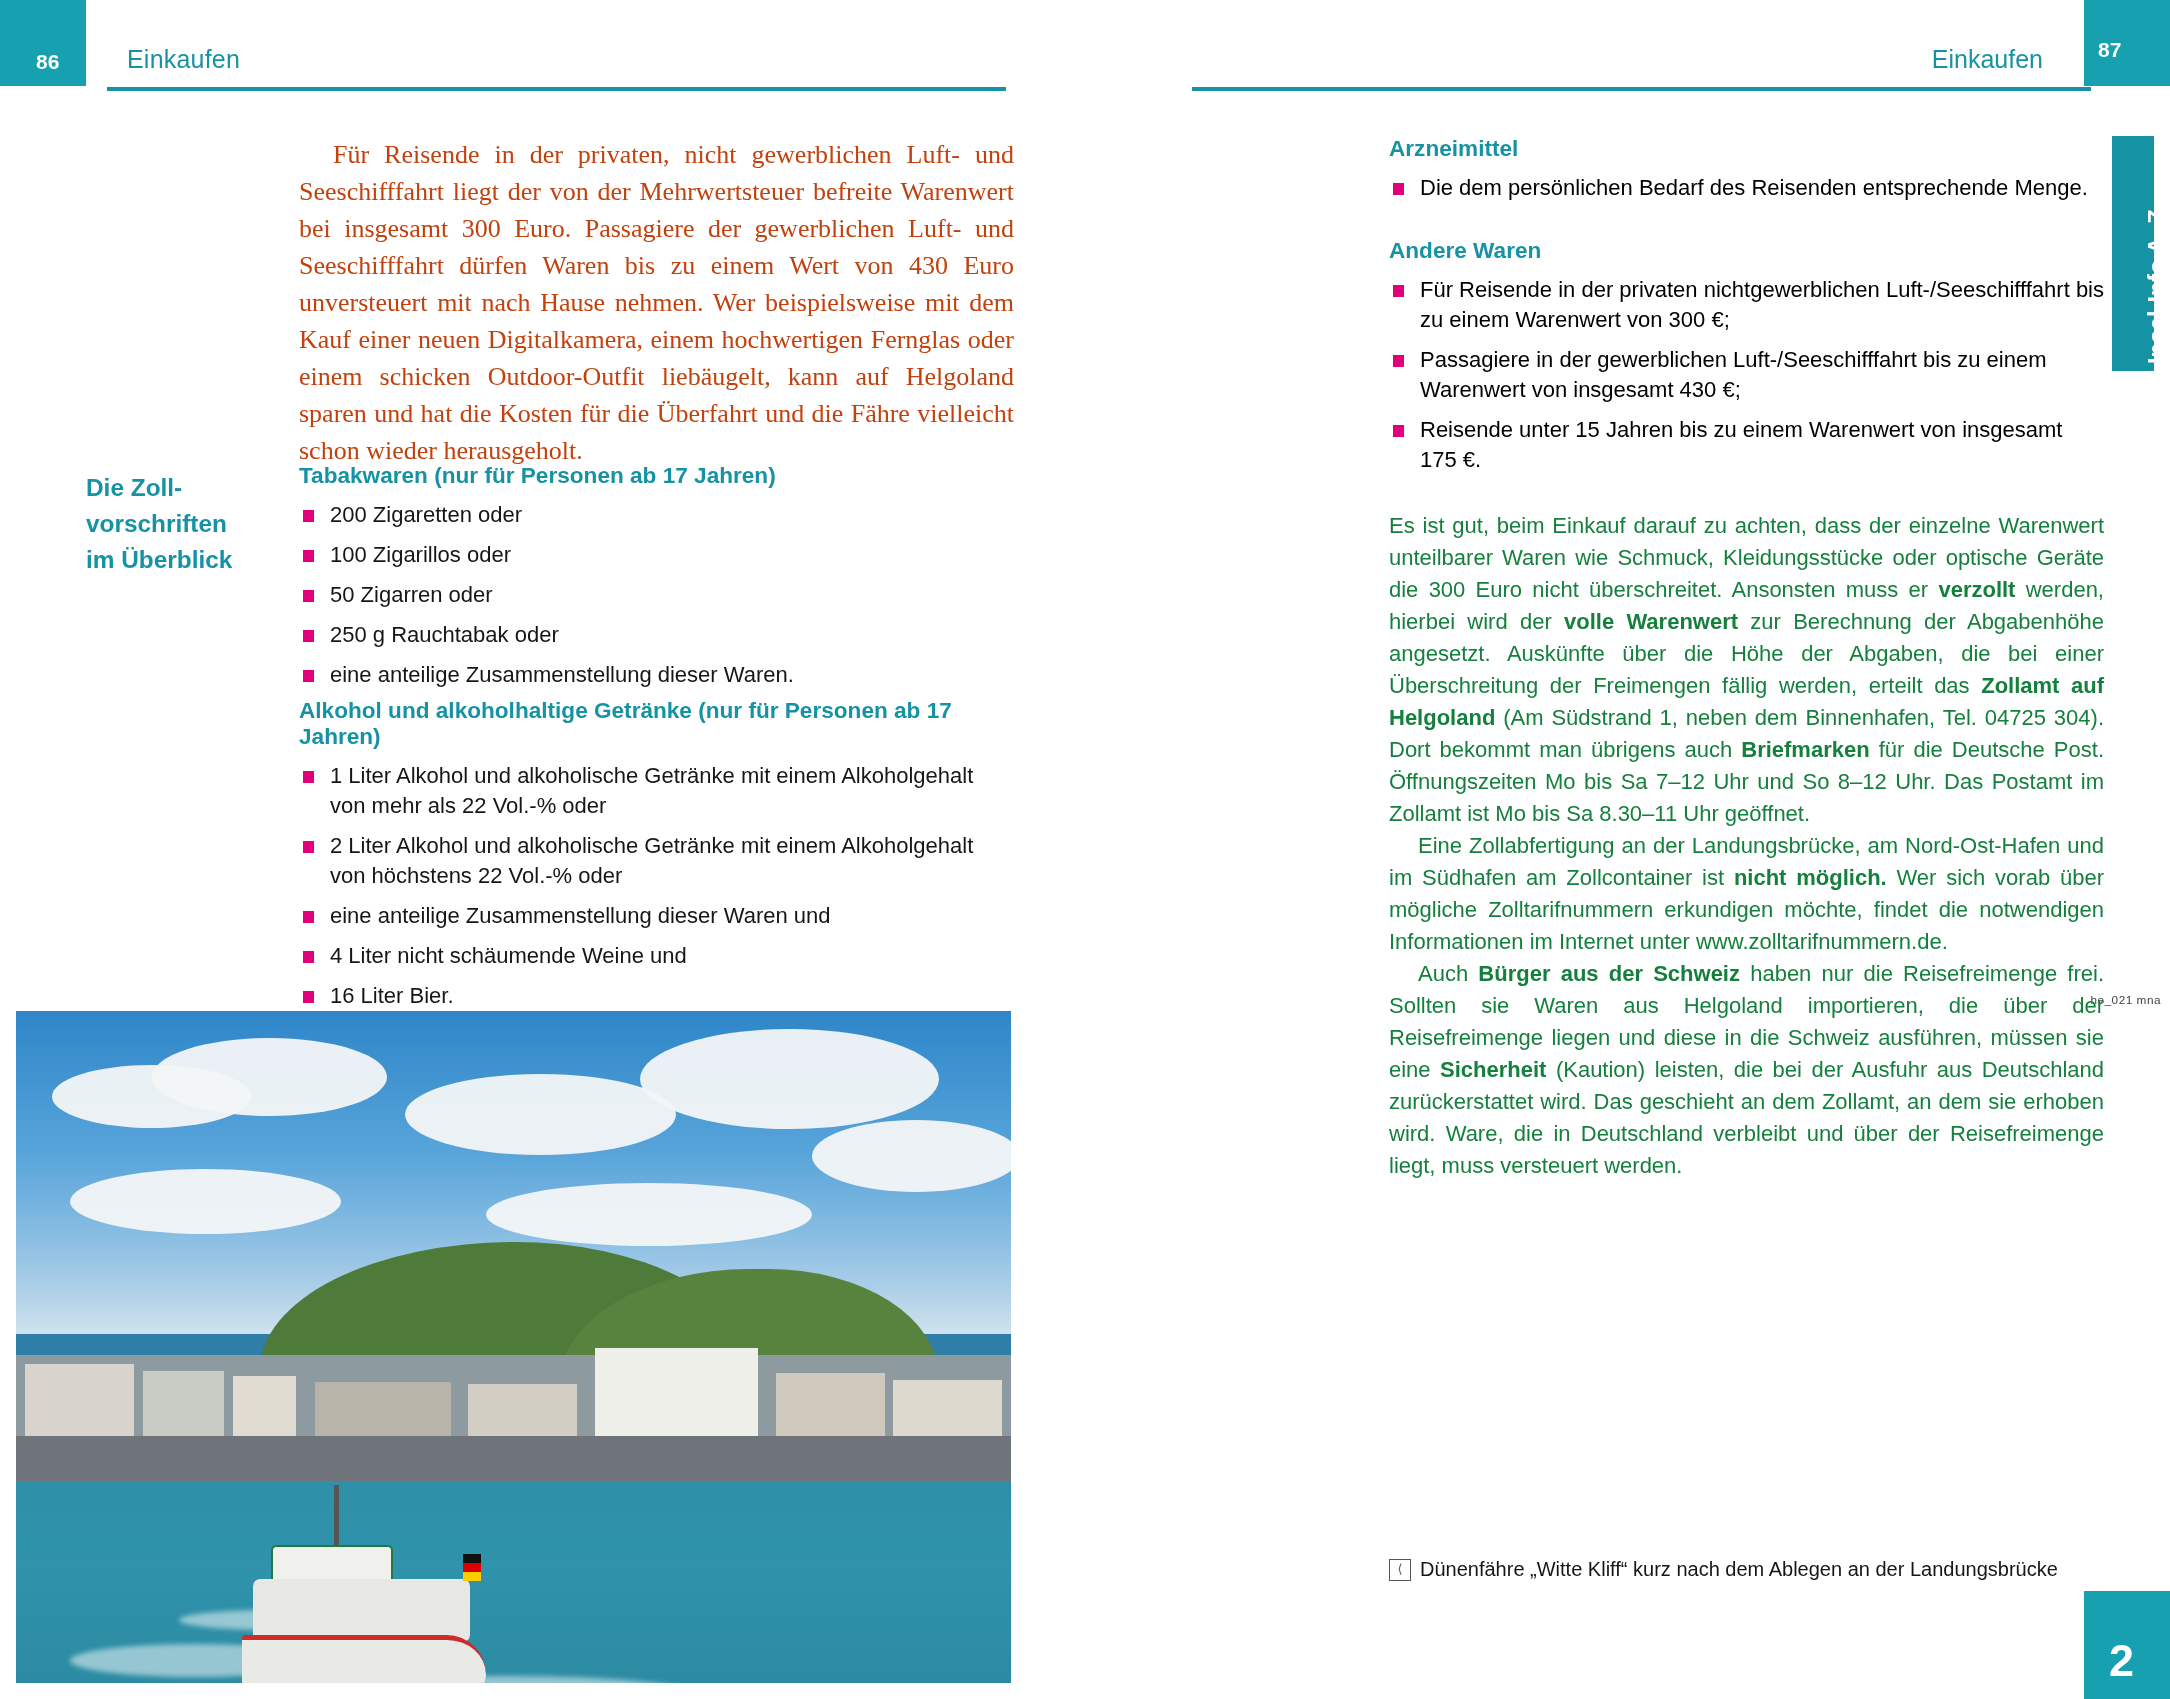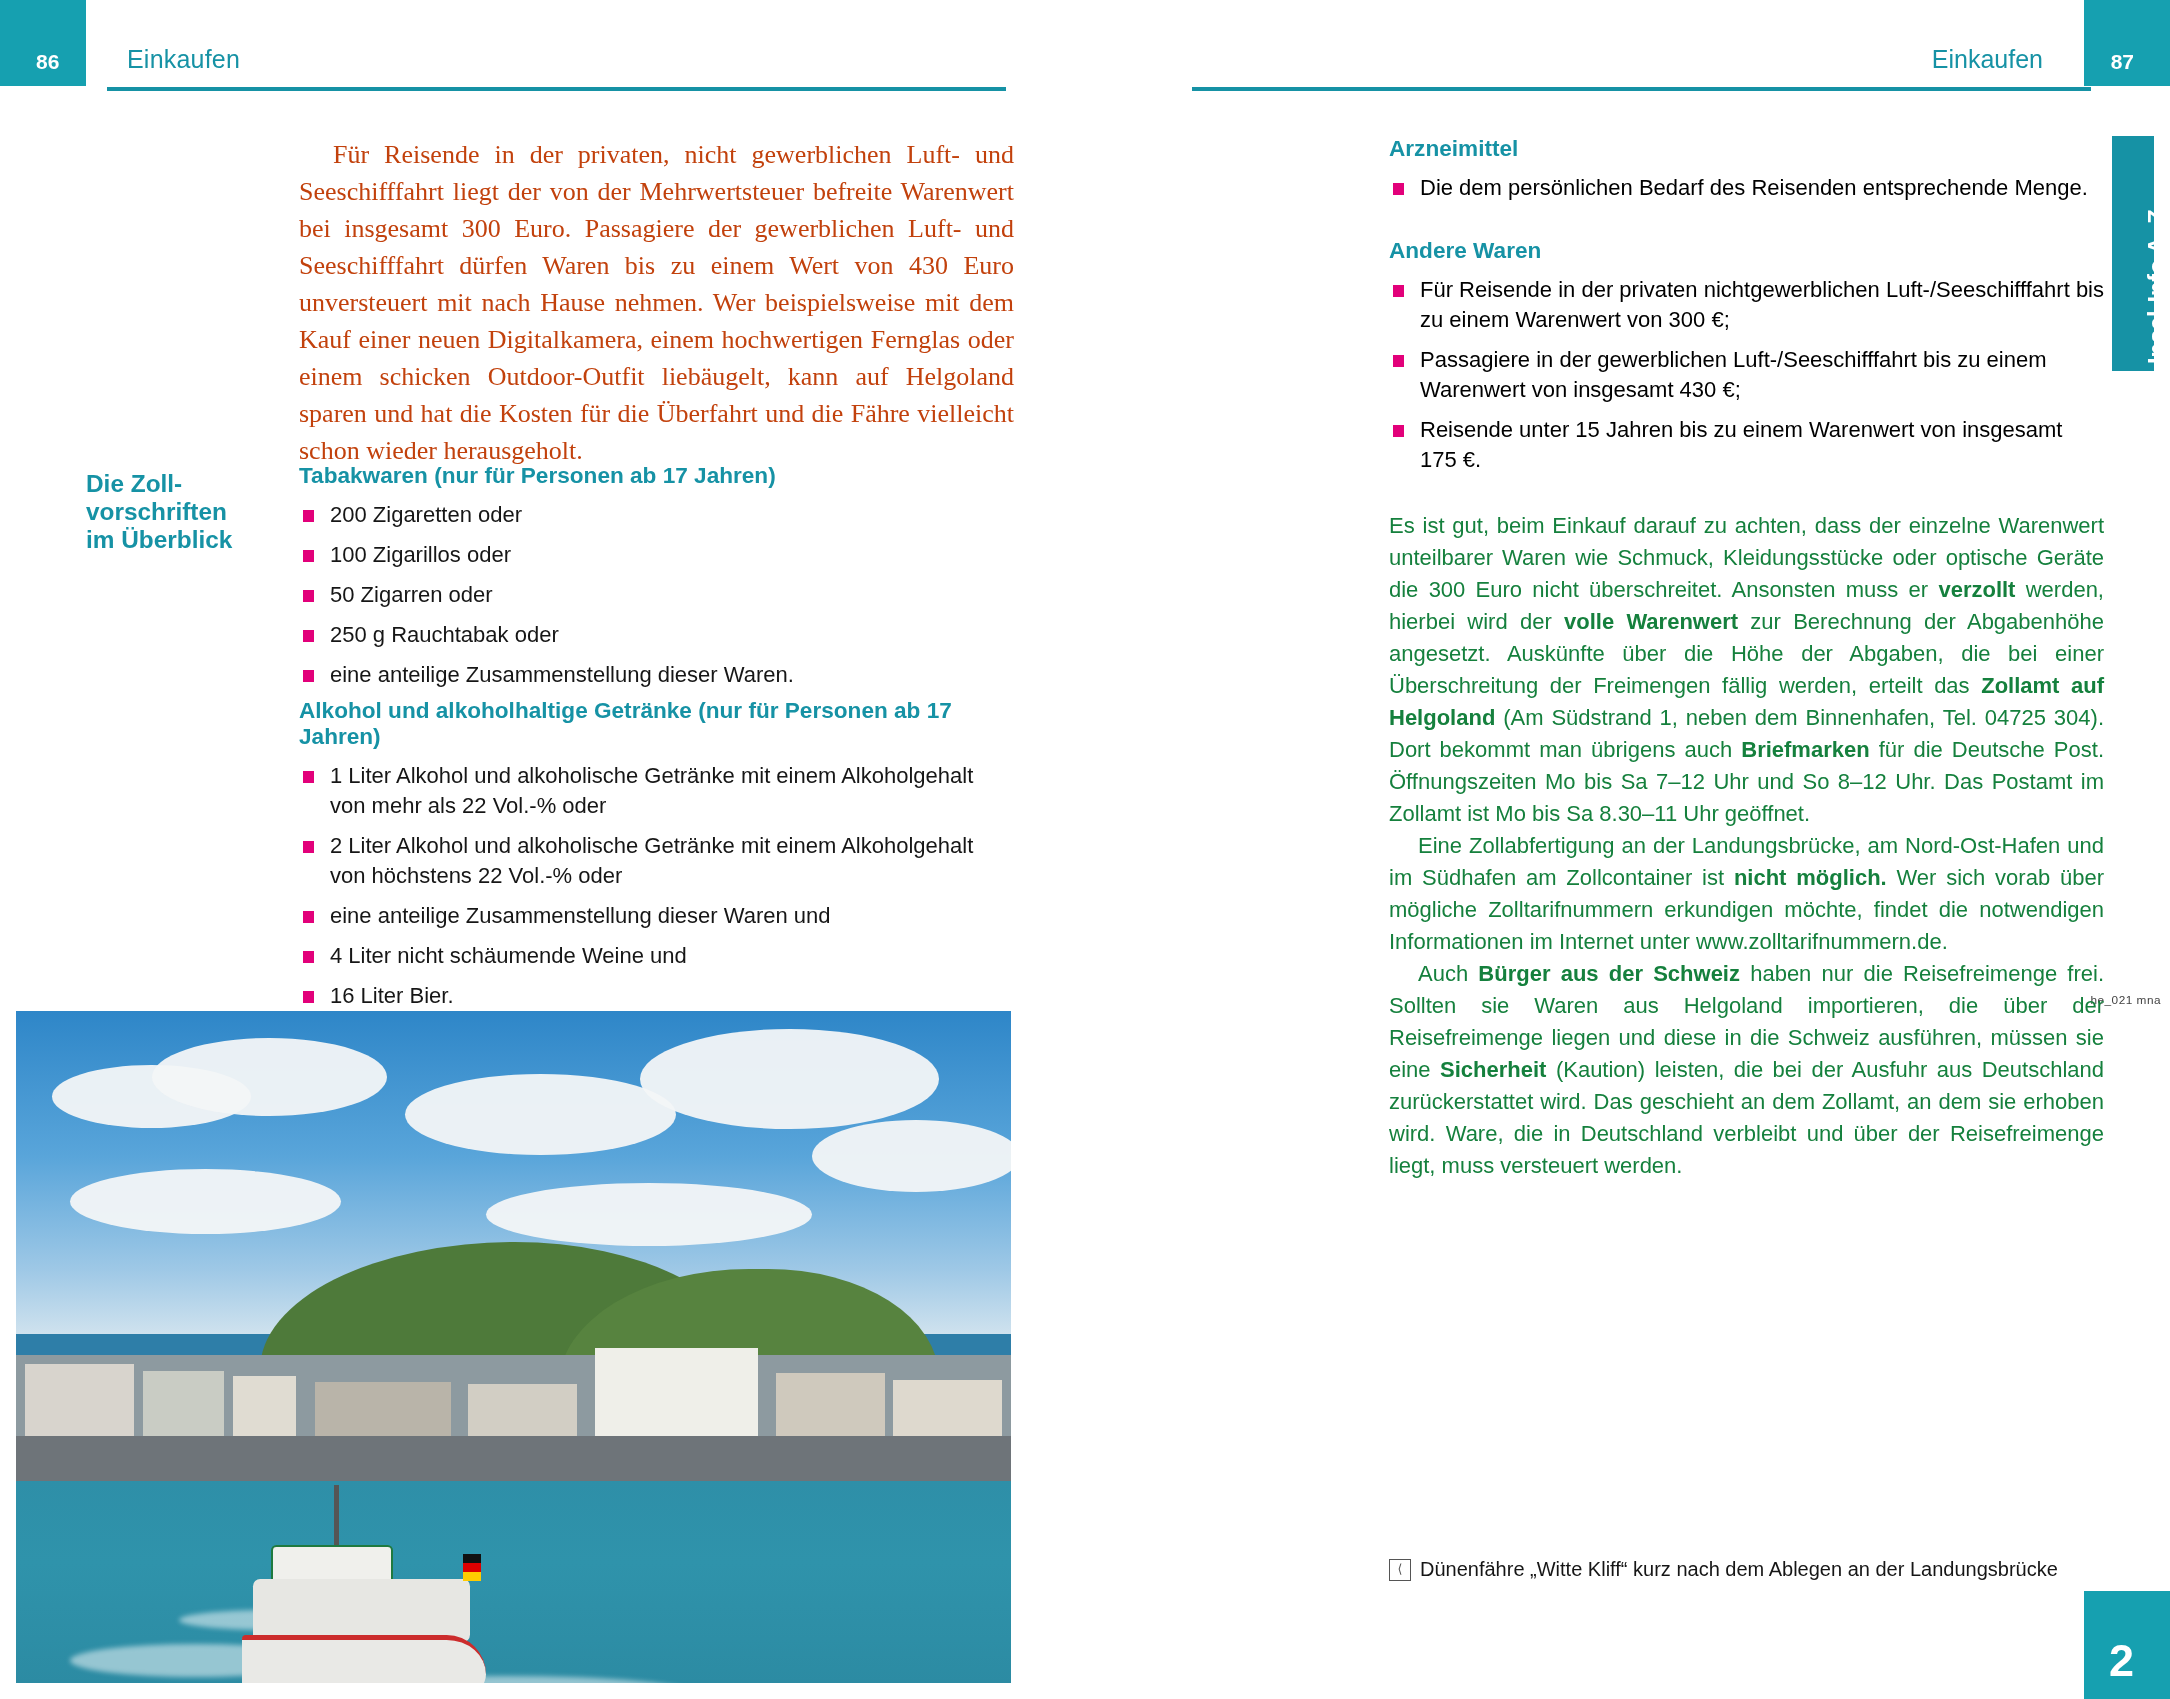--- a/index.html
+++ b/index.html
@@ -41,23 +41,23 @@
     position: absolute;
     left: 36px; top: 50px;
     width: 36px;
     color: #ffffff;
     font-size: 21px;
     font-weight: bold;
     font-family: "Liberation Sans", sans-serif;
   }
   .folio-right {
     position: absolute;
-    right: 36px; top: 50px;
+    right: 36px; top: 38px;
     width: 36px;
-    text-align: right;
+    text-align: left;
     color: #ffffff;
     font-size: 21px;
     font-weight: bold;
   }
   .head-left {
     position: absolute;
     left: 127px; top: 45px;
     color: #1692a5;
     font-size: 25px;
     letter-spacing: 0.2px;
@@ -133,21 +133,21 @@
   }
   .serif-par .indent { display:inline-block; width: 34px; }
 
   .margin-head {
     position: absolute;
     left: 86px; top: 470px;
     width: 199px;
     color: #1692a5;
     font-size: 24.4px;
     font-weight: bold;
-    line-height: 28px;
+    line-height: 36px;
   }
 
   .sans-block {
     position: absolute;
     left: 299px;
     width: 715px;
     font-size: 22px;
     color: #161616;
   }
   .sub-head {

